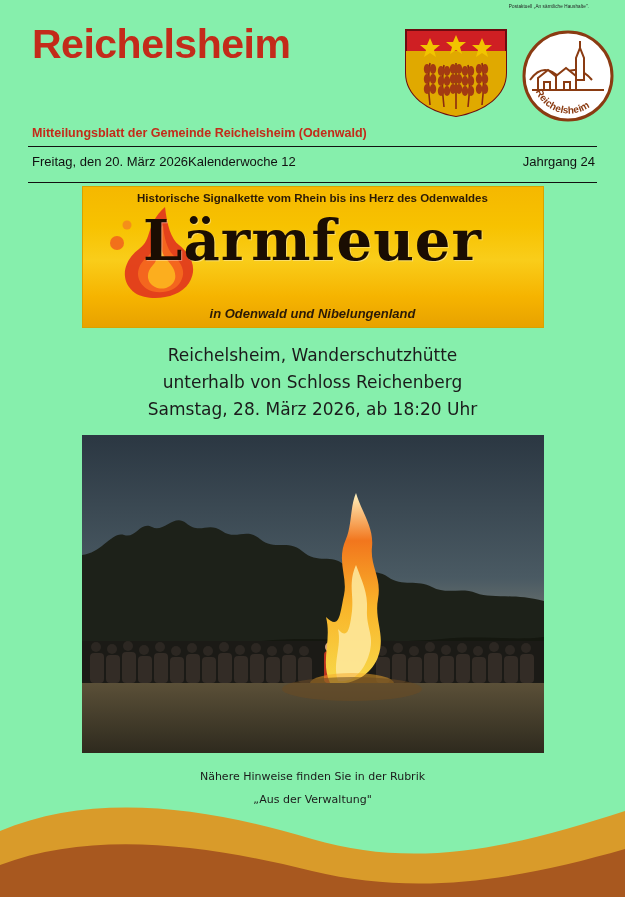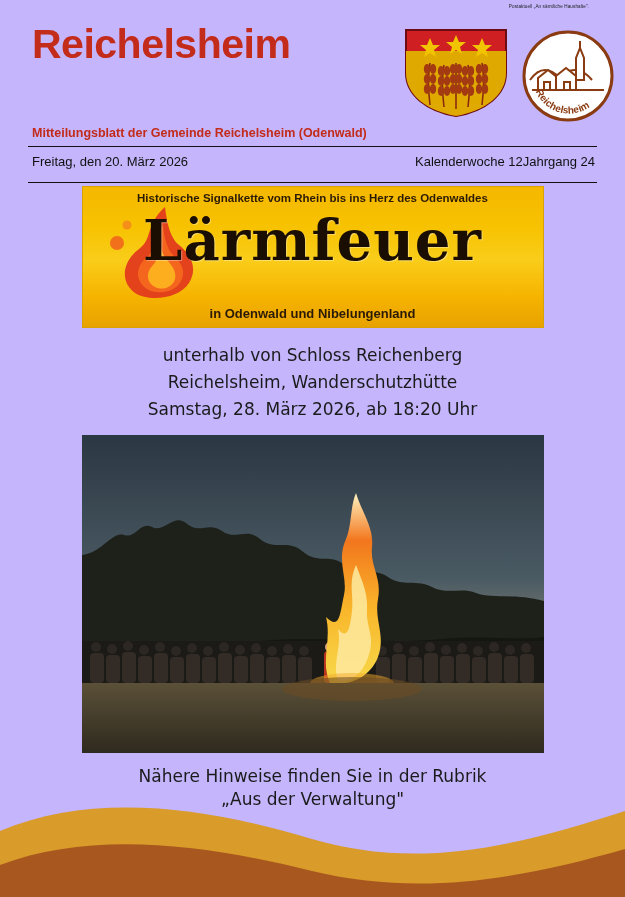--- a/index.html
+++ b/index.html
@@ -11,21 +11,21 @@
     height: 897px;
     background: #ffffff;
     font-family: "Liberation Sans", sans-serif;
     overflow: hidden;
     position: relative;
   }
   .page {
     position: relative;
     width: 625px;
     height: 897px;
-    background: #c4b5fd;
+    background: #86efac;
     box-sizing: border-box;
     padding: 0 28px;
   }
 
   
   .masthead {
     position: relative;
     height: 120px;
     padding-top: 22px;
     box-sizing: border-box;
@@ -89,21 +89,21 @@
     margin: 6px 0 0 0;
   }
   .info-row {
     display: flex;
     justify-content: space-between;
     align-items: center;
     font-size: 13px;
     color: #111;
     padding: 7px 2px 7px 4px;
   }
-  .info-row .center { flex: 1; text-align: right; }
+  .info-row .center { flex: 1; text-align: left; }
   .info-row .right { text-align: left; }
 
   
   .content {
     position: relative;
   }
 
   
   .banner {
     position: relative;
@@ -143,20 +143,21 @@
   }
   .banner-bottom {
     position: absolute;
     bottom: 6px;
     left: 0;
     right: 0;
     text-align: center;
     font-weight: bold;
     font-size: 13px;
     color: #2b1a06;
+    font-style: italic;
   }
   .banner-flame {
     position: absolute;
     left: 22px;
     top: 16px;
     width: 110px;
     height: 98px;
   }
 
   
@@ -177,21 +178,21 @@
     height: 318px;
     margin: 12px auto 0 auto;
     overflow: hidden;
     background: #14171b;
   }
   .photo svg { display: block; }
 
   .closing-text {
     text-align: center;
     font-family: "DejaVu Sans", sans-serif;
-    font-size: 17px;
+    font-size: 11px;
     line-height: 23px;
     color: #1b1b1b;
     margin-top: 12px;
   }
 
   
   .footer-wave {
     position: absolute;
     left: 0;
     bottom: 0;
@@ -312,22 +313,22 @@
           <circle cx="12" cy="40" r="7" fill="#f05a1e" opacity="0.8"></circle>
           <circle cx="22" cy="22" r="4.5" fill="#f4821f" opacity="0.8"></circle>
         </svg>
       </div>
       <div class="banner-top">Historische Signalkette vom Rhein bis ins Herz des Odenwaldes</div>
       <div class="banner-main">Lärmfeuer</div>
       <div class="banner-bottom">in Odenwald und Nibelungenland</div>
     </div>
 
     <div class="event-text">
+      <div>Reichelsheim, Wanderschutzhütte</div>
       <div>unterhalb von Schloss Reichenberg</div>
-      <div>Reichelsheim, Wanderschutzhütte</div>
       <div>Samstag, 28. März 2026, ab 18:20 Uhr</div>
     </div>
 
     <div class="photo">
       <svg width="462" height="318" viewBox="0 0 462 318">
         <defs>
           <linearGradient id="sky" x1="0" y1="0" x2="0" y2="1">
             <stop offset="0%" stop-color="#2b3742"></stop>
             <stop offset="45%" stop-color="#4a5a63"></stop>
             <stop offset="70%" stop-color="#8d8a78"></stop>

